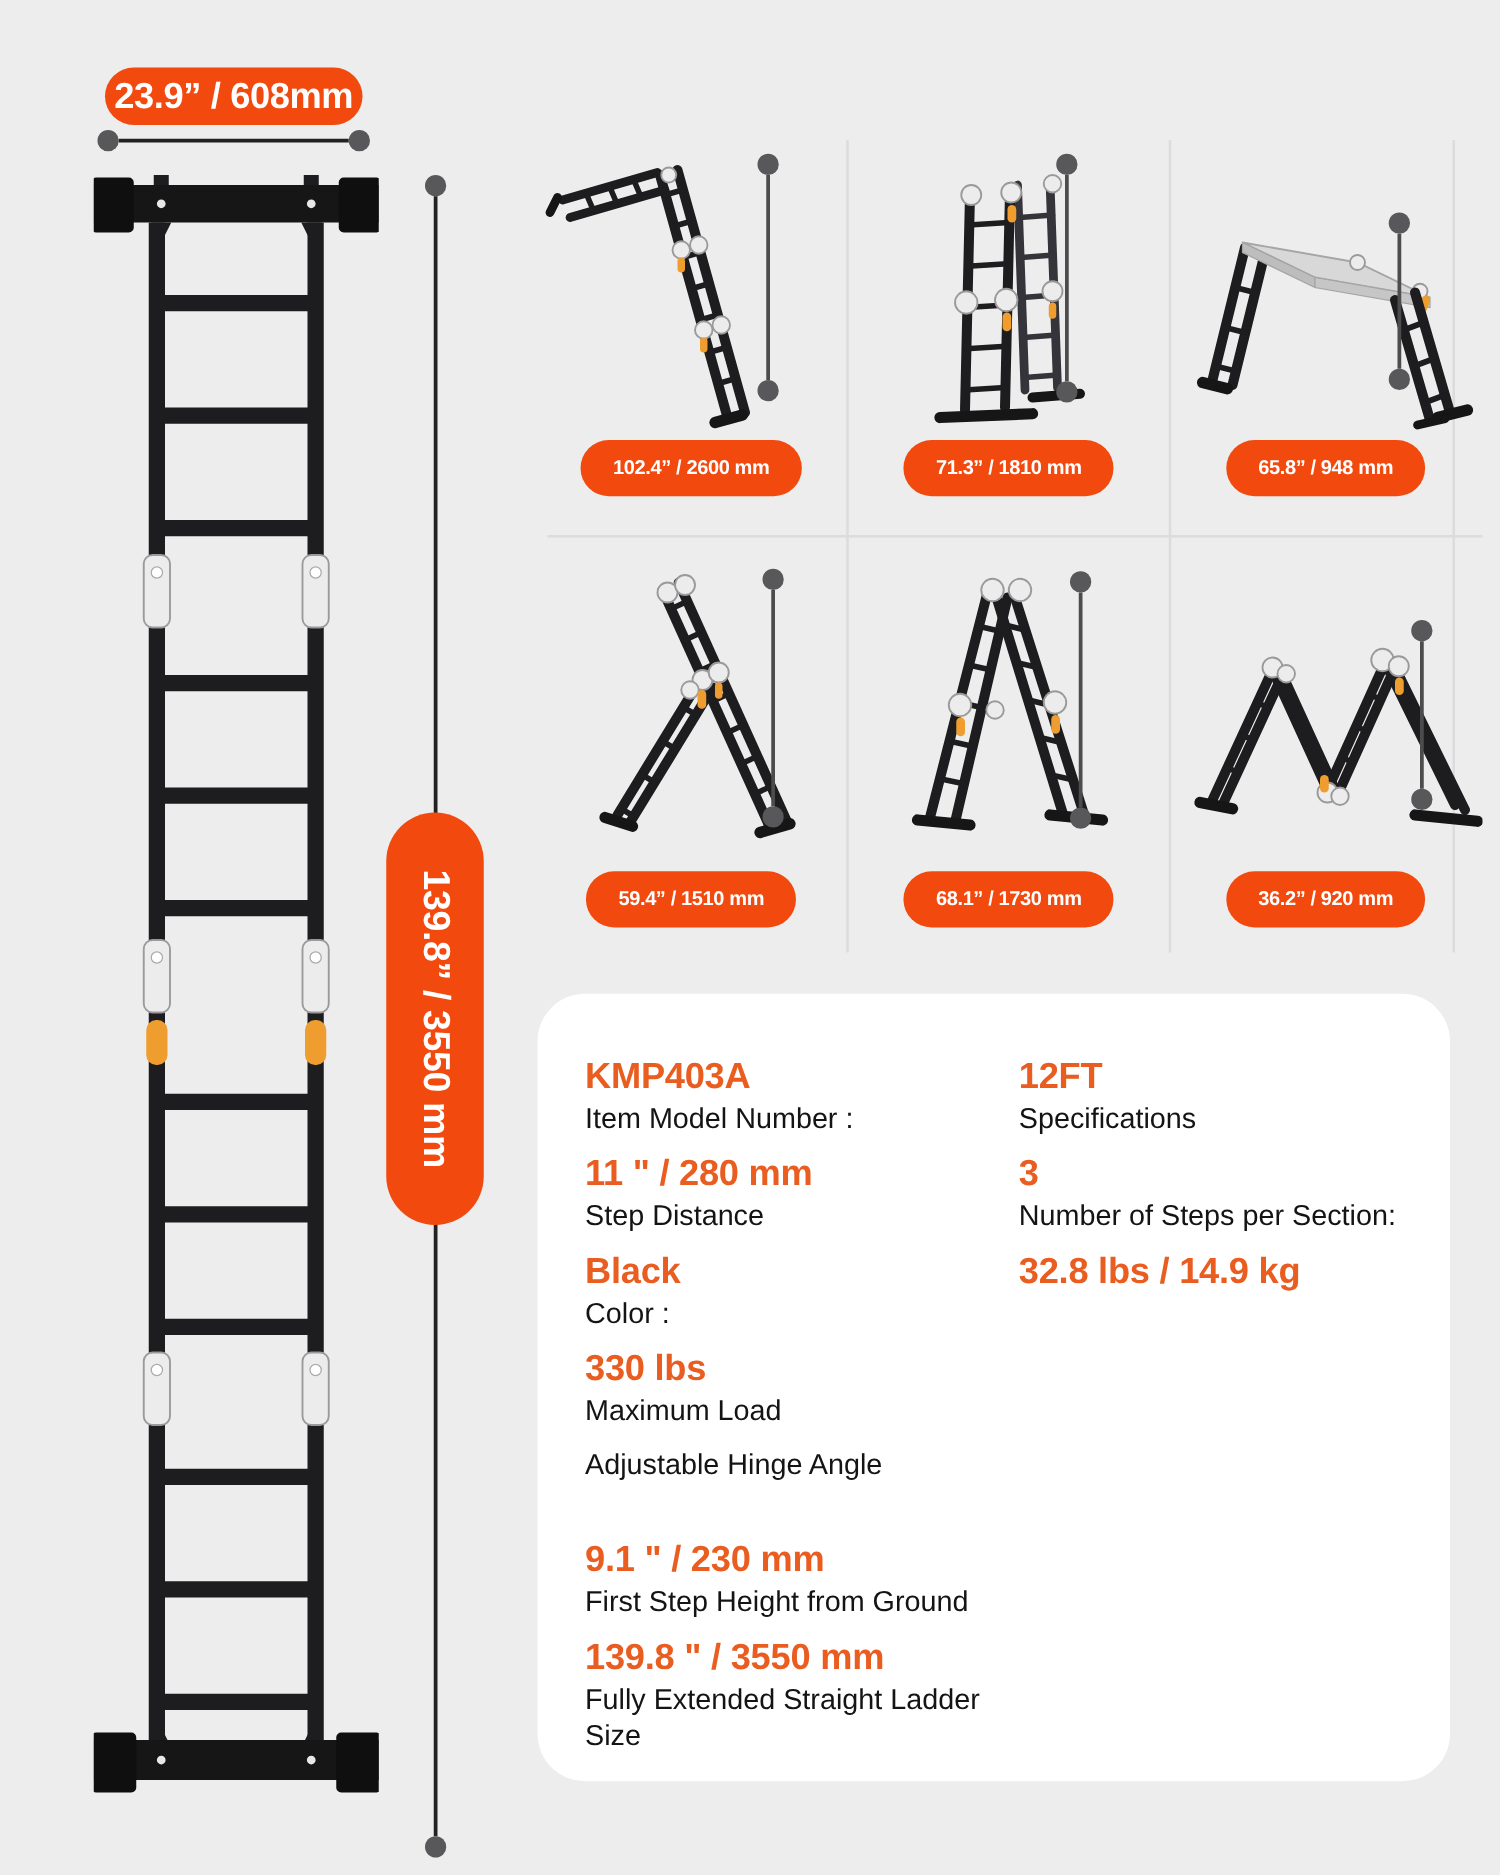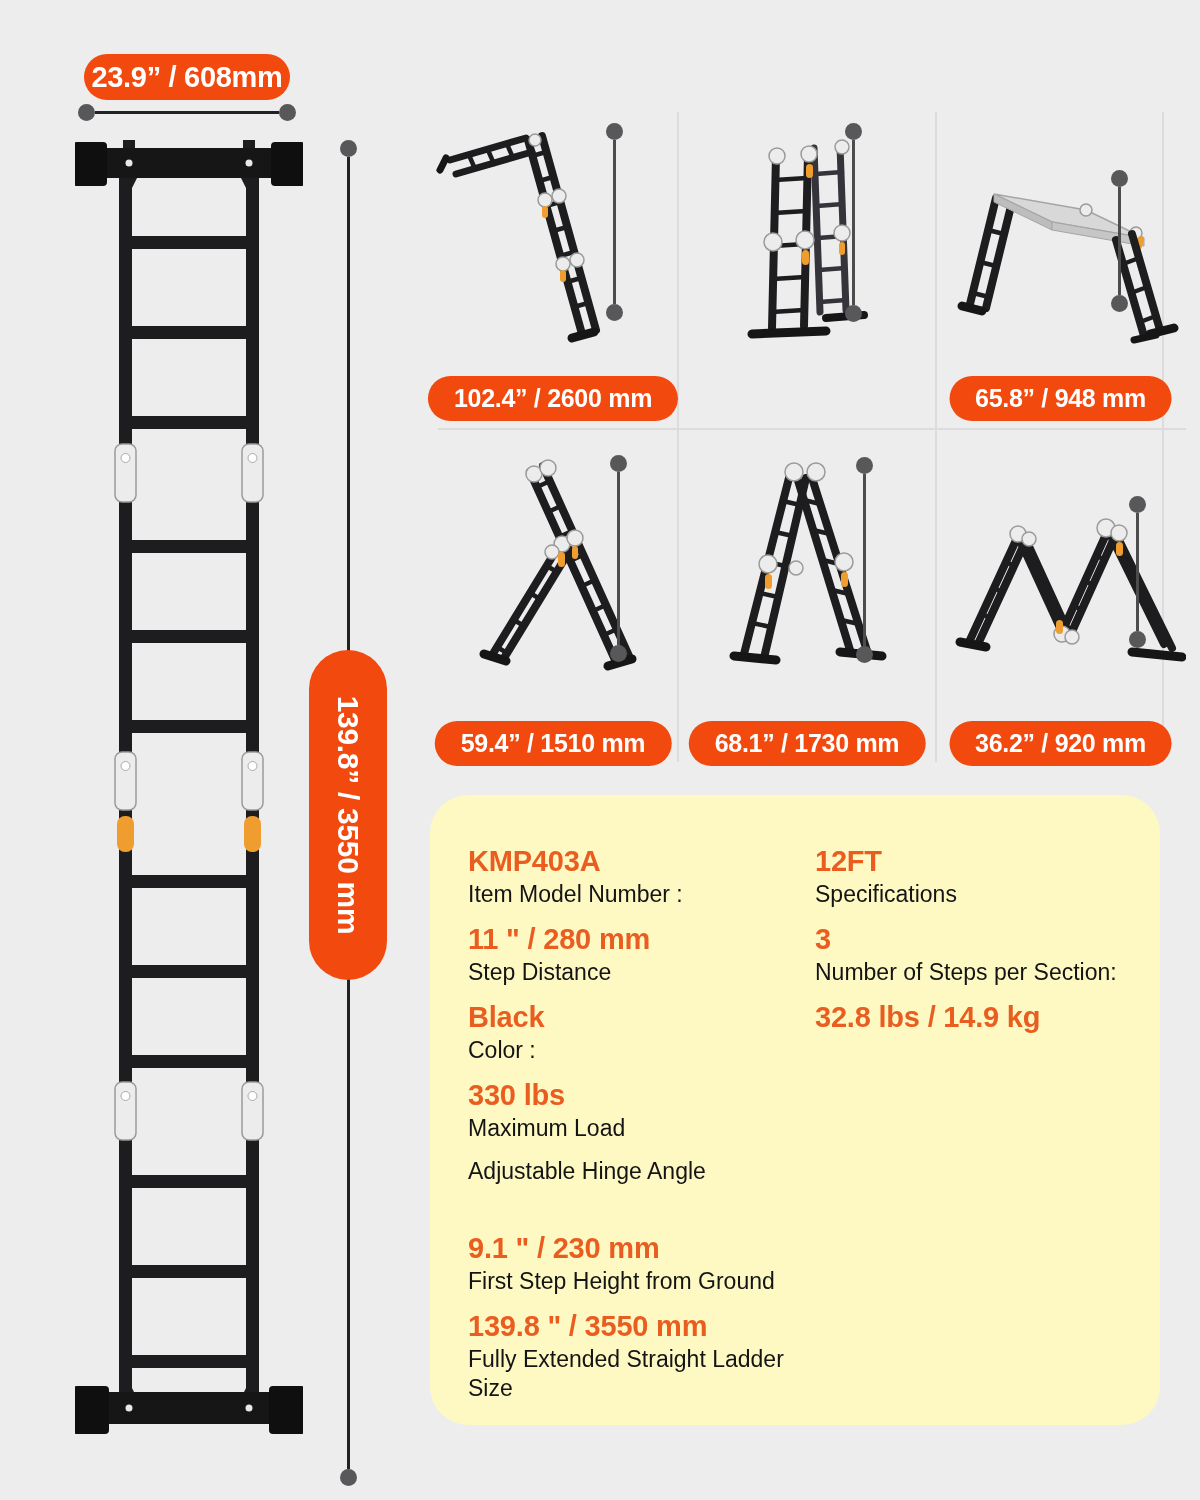--- a/index.html
+++ b/index.html
@@ -12,39 +12,39 @@
     display:flex;align-items:center;justify-content:center;
     border-radius:40px;letter-spacing:-0.3px;white-space:nowrap;
   }
   .width-pill{position:absolute;left:84px;top:54px;width:206px;height:46px;font-size:29px;}
   .height-pill{
     position:absolute;left:348px;top:815px;width:330px;height:78px;font-size:30px;
     transform:translate(-50%,-50%) rotate(90deg);border-radius:39px;
   }
   .config-pill{
     position:absolute;left:50%;transform:translateX(-50%);
-    height:45px;padding:0 26px;font-size:25px;border-radius:23px;margin-top:24px;
+    height:45px;padding:0 26px;font-size:16px;border-radius:23px;
   }
 
   
   .hdim{position:absolute;display:flex;align-items:center;}
   .hdim .dot{width:17px;height:17px;border-radius:50%;background:#58585a;flex:0 0 auto;}
   .hdim .line{flex:1;height:3px;background:#222;}
   .vdim{position:absolute;display:flex;flex-direction:column;align-items:center;width:17px;}
   .vdim .dot{width:17px;height:17px;border-radius:50%;background:#58585a;flex:0 0 auto;}
   .vdim .line{flex:1;width:3px;background:#222;}
   .vdim.cell-line .line{background:#4c4c4c;width:3px;}
 
   
   .divider{position:absolute;background:#dcdcdc;}
   .cell{position:absolute;}
   .cell svg{position:absolute;}
 
   
-  .card{position:absolute;left:430px;top:795px;width:730px;height:630px;background:#fef9c3;border-radius:38px;}
+  .card{position:absolute;left:430px;top:795px;width:730px;height:630px;background:#ffffff;border-radius:38px;}
   .card-col{position:absolute;top:50px;}
   .card-col.left{left:38px;width:330px;}
   .card-col.right{left:385px;width:330px;}
   .spec{margin-bottom:13px;min-height:62px;}
   .spec-value{color:#ea5d20;font-size:29px;font-weight:bold;line-height:1.12;letter-spacing:-0.2px;}
   .spec-label{color:#141414;font-size:23px;line-height:1.28;margin-top:3px;}
 
   
   .rail{stroke:#1d1d1f;stroke-width:8;stroke-linecap:round;fill:none;}
   .rail.thin{stroke-width:7;}
@@ -198,20 +198,21 @@
         <circle cx="154" cy="117" r="8" class="hinge"></circle>
       <rect x="114" y="134" width="7" height="15" rx="3.5" class="orange"></rect>
         <rect x="151" y="126" width="6" height="13" rx="3" class="orange"></rect>
       <line x1="64" y1="218" x2="138" y2="215" class="foot"></line>
     </svg>
     <div class="vdim cell-line" style="left:167px;top:13px;height:199px;">
       <span class="dot"></span>
         <span class="line"></span>
         <span class="dot"></span>
     </div>
+    <div class="pill config-pill" style="top:242px;">71.3” / 1810 mm</div>
   </div>
 
   <div class="cell" style="left:936px;top:110px;width:249px;height:318px;">
     <svg style="left:0px;top:6px;" width="250" height="235" viewBox="0 0 250 235">
       <line x1="60" y1="82" x2="34" y2="188" class="rail"></line>
         <line x1="76" y1="86" x2="50" y2="192" class="rail"></line>
       <line x1="52" y1="114" x2="68" y2="118" class="rung"></line>
         <line x1="44" y1="146" x2="60" y2="150" class="rung"></line>
         <line x1="37" y1="177" x2="53" y2="181" class="rung"></line>
       <line x1="26" y1="190" x2="46" y2="195" class="foot"></line>

